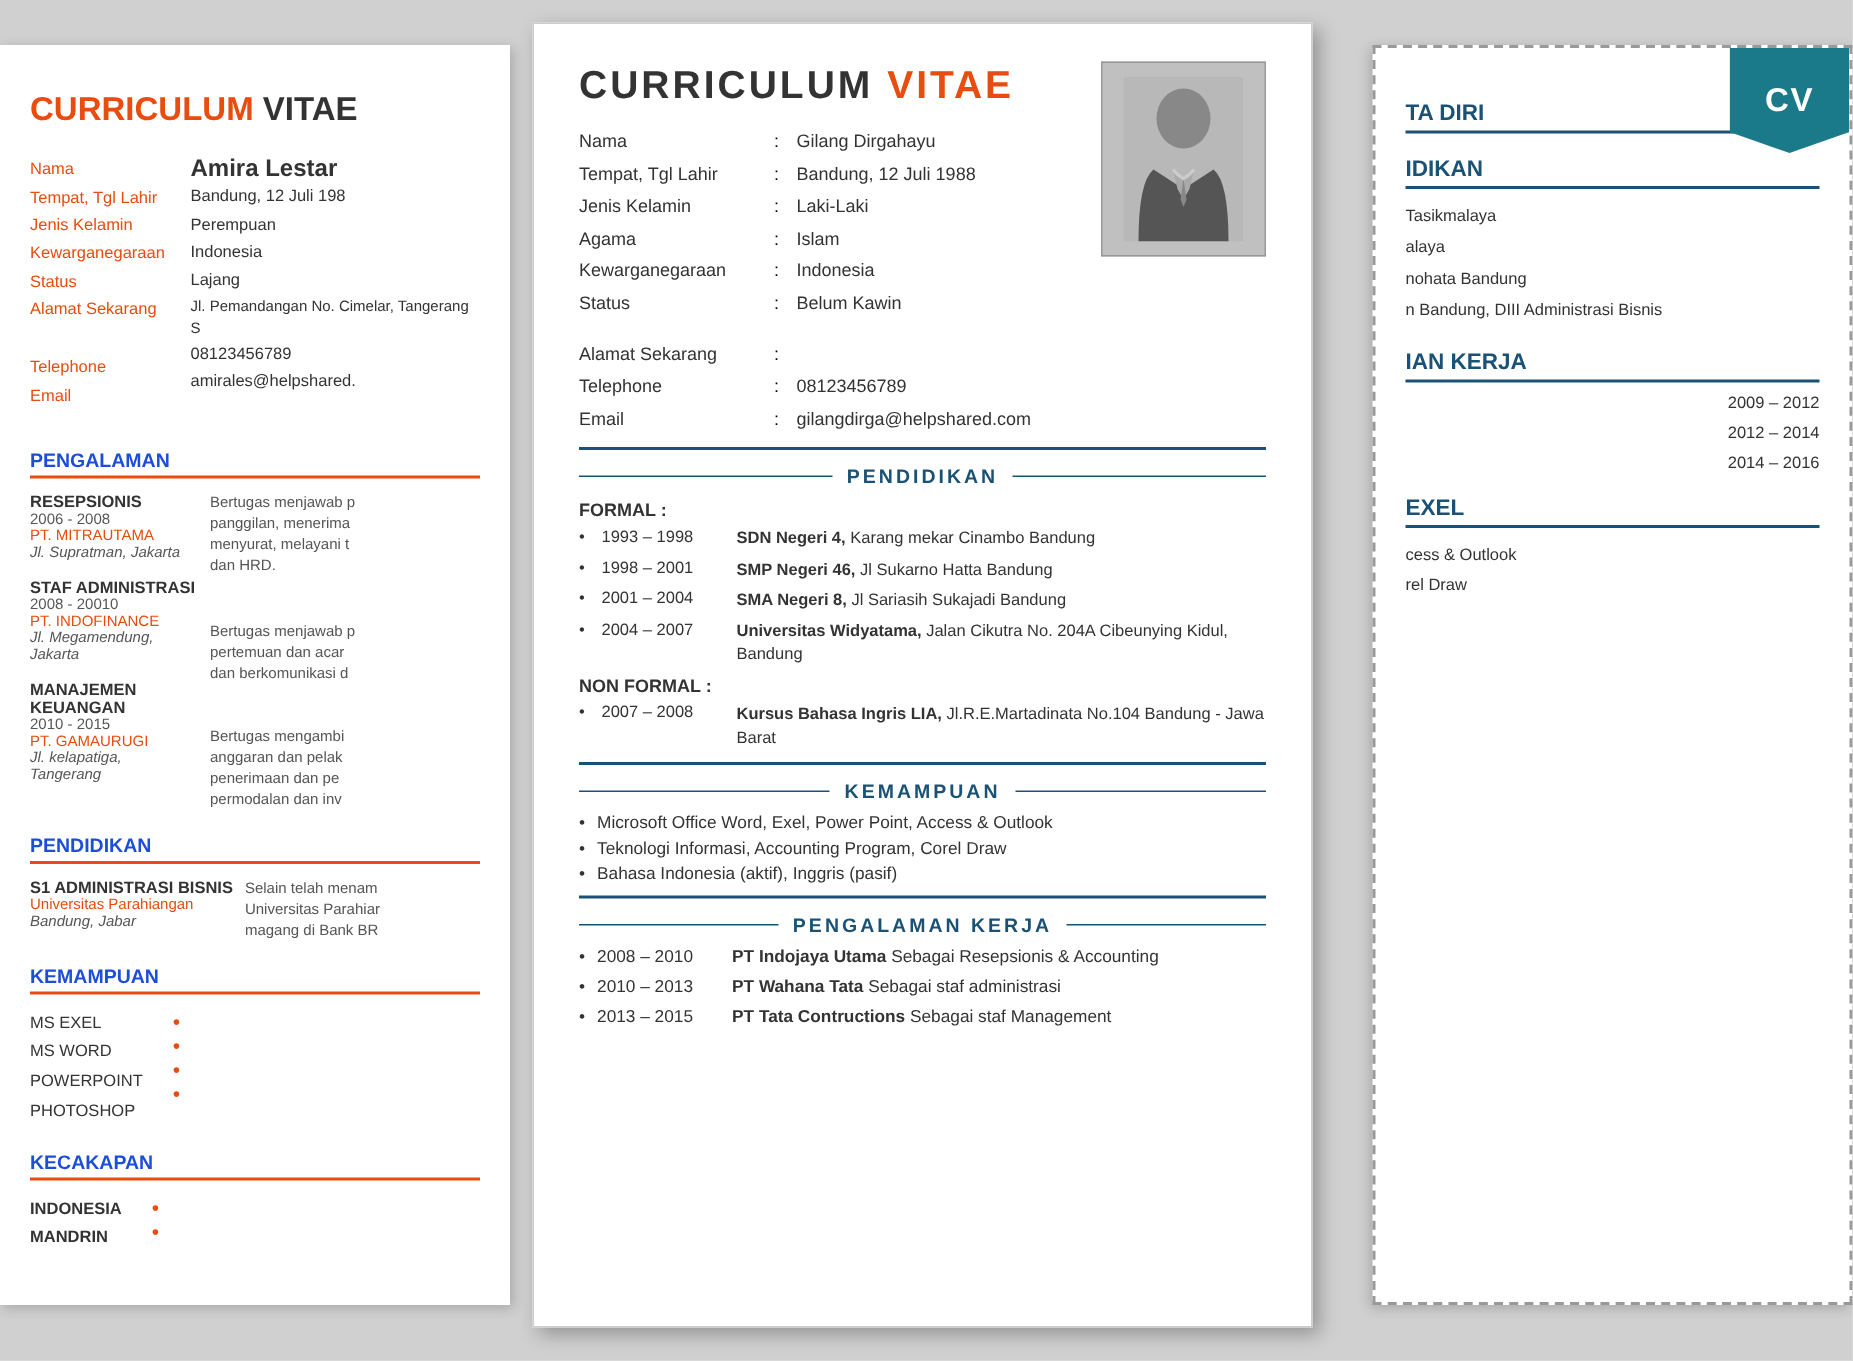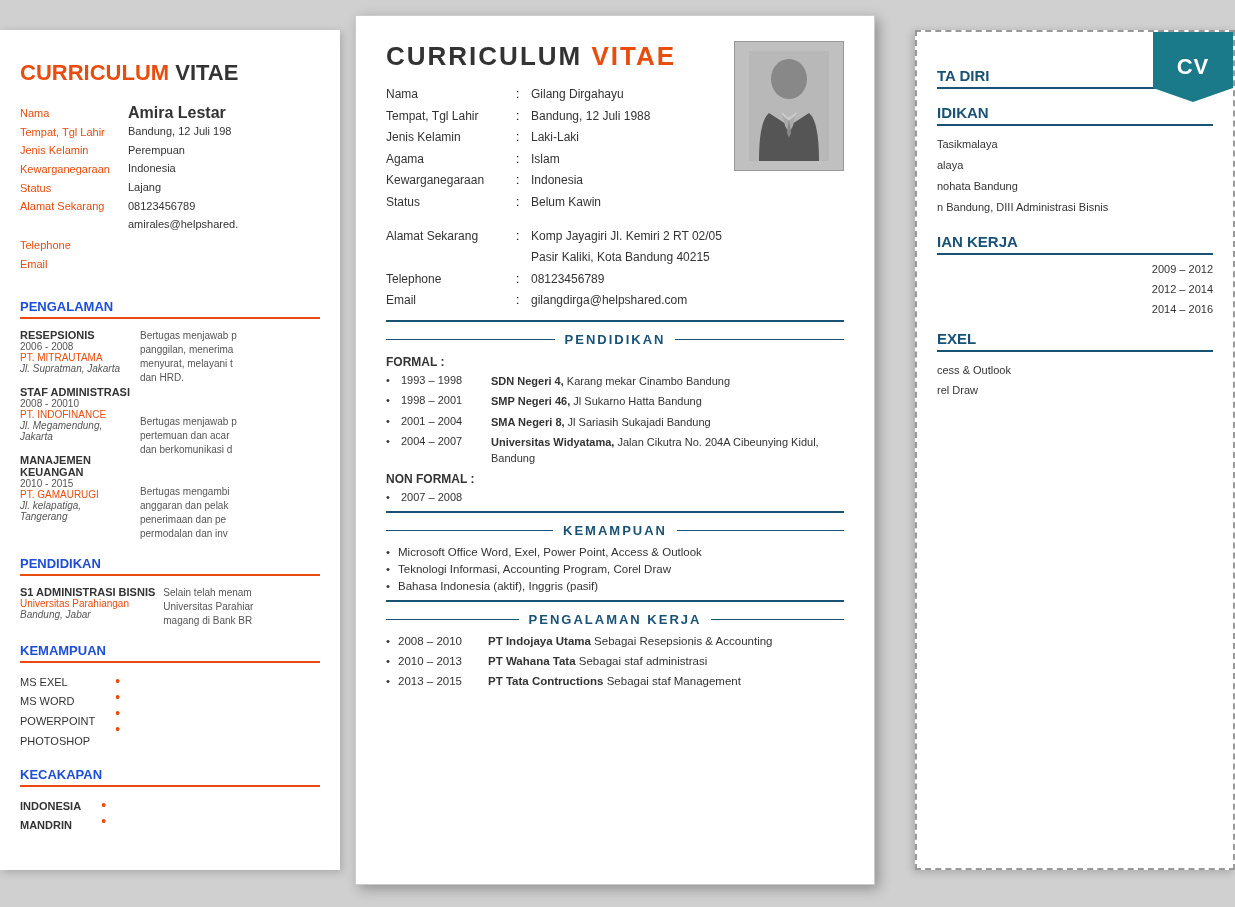--- a/index.html
+++ b/index.html
@@ -355,20 +355,21 @@
         <div style="height: 20px;"></div>
         <div class="left-label">Telephone</div>
         <div class="left-label">Email</div>
       </div>
       <div>
         <div class="left-name-big">Amira Lestar</div>
         <div class="left-value">Bandung, 12 Juli 198</div>
         <div class="left-value">Perempuan</div>
         <div class="left-value">Indonesia</div>
         <div class="left-value">Lajang</div>
+        <div class="left-value" style="font-size:10px; line-height:1.5;">Jl. Pemandangan No. Cimelar, Tangerang S</div>
         <div class="left-value">08123456789</div>
         <div class="left-value">amirales@helpshared.</div>
       </div>
     </div>
 
     <div class="left-section-title">PENGALAMAN</div>
 
     <div class="left-two-col">
       <div class="left-col-labels">
         <div class="left-job">
@@ -498,21 +499,20 @@
 
           <path d="M33 62 Q36 66 40 68 Q44 66 47 62" fill="none" stroke="#ccc" stroke-width="2"></path>
         </svg>
       </div>
     </div>
 
     <div>
       <div class="info-row">
         <span class="info-label">Alamat Sekarang</span>
         <span class="info-colon">:</span>
-        <span class="info-value">Komp Jayagiri Jl. Kemiri 2 RT 02/05<br>Pasir Kaliki, Kota Bandung 40215</span>
       </div>
       <div class="info-row">
         <span class="info-label">Telephone</span>
         <span class="info-colon">:</span>
         <span class="info-value">08123456789</span>
       </div>
       <div class="info-row">
         <span class="info-label">Email</span>
         <span class="info-colon">:</span>
         <span class="info-value">gilangdirga@helpshared.com</span>
@@ -547,20 +547,21 @@
     <div class="edu-item">
       <span class="edu-bullet">•</span>
       <span class="edu-year">2004 – 2007</span>
       <span class="edu-detail"><span class="edu-school">Universitas  Widyatama,</span> Jalan Cikutra No. 204A Cibeunying Kidul, Bandung</span>
     </div>
 
     <div class="formal-label" style="margin-top:6px;">NON FORMAL :</div>
     <div class="edu-item">
       <span class="edu-bullet">•</span>
       <span class="edu-year">2007 – 2008</span>
+      <span class="edu-detail"><span class="edu-school">Kursus Bahasa Ingris LIA,</span> Jl.R.E.Martadinata No.104 Bandung - Jawa Barat</span>
     </div>
 
     <div class="center-divider" style="margin-top:8px;"></div>
 
     <div class="center-section-title" style="display:flex; align-items:center; gap:10px; text-align:left;">
       <span style="flex:1; height:1px; background:#1a5276; display:inline-block;"></span>
       <span>KEMAMPUAN</span>
       <span style="flex:1; height:1px; background:#1a5276; display:inline-block;"></span>
     </div>
 

